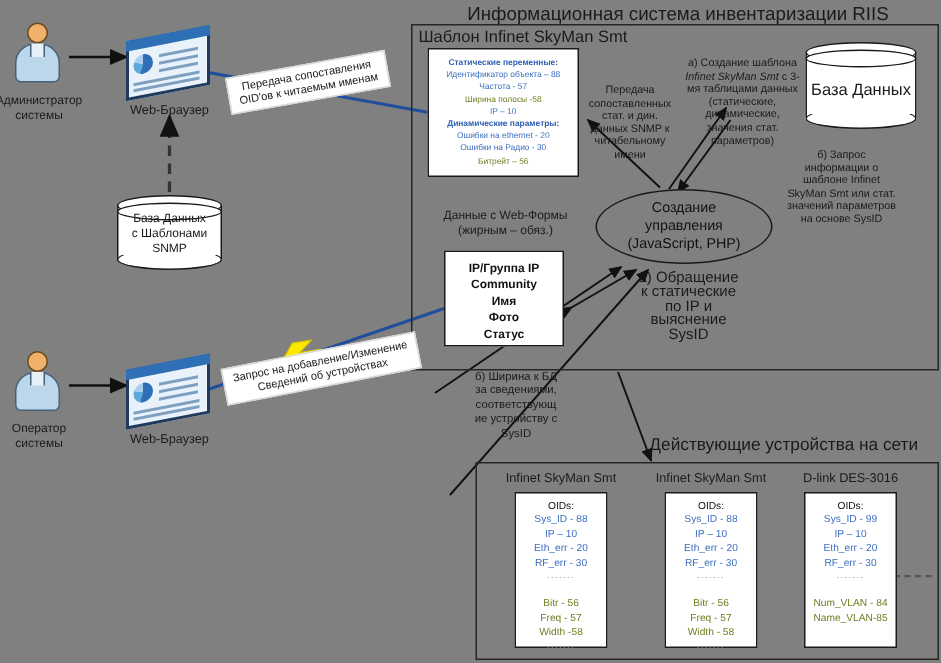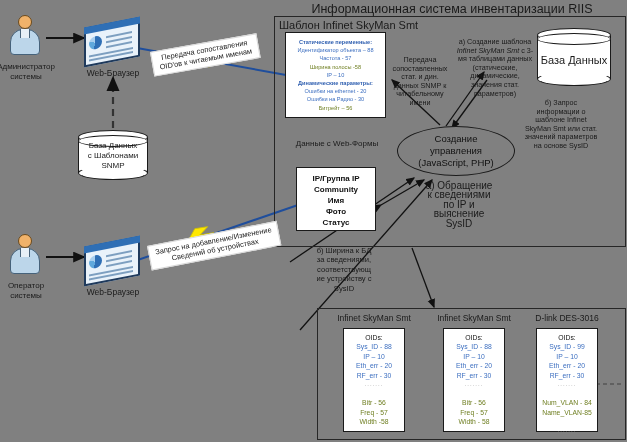--- a/index.html
+++ b/index.html
@@ -356,53 +356,55 @@
     <div>б) Запрос</div>
       <div>информации о</div>
       <div>шаблоне Infinet</div>
     <div>SkyMan Smt или стат.</div>
       <div>значений параметров</div>
       <div>на основе SysID</div>
   </div>
 
   <div class="abs form-caption">
     <div>Данные с Web-Формы</div>
+    <div>(жирным – обяз.)</div>
   </div>
   <div class="abs form-box">
     <div class="form-line b">IP/Группа IP</div>
     <div class="form-line b">Community</div>
     <div class="form-line">Имя</div>
     <div class="form-line">Фото</div>
     <div class="form-line">Статус</div>
   </div>
 
   <div class="abs ellipse">
     <div class="inner">
       <div>Создание</div>
       <div>управления</div>
       <div>(JavaScript, PHP)</div>
     </div>
   </div>
 
   <div class="abs note" style="left:421px; top:181px; width:76px; font-size:10px; line-height:9.4px;">
     <div>а) Обращение</div>
-      <div>к сведениями</div>
+      <div>к статические</div>
       <div>по IP и</div>
     <div>выяснение</div>
       <div>SysID</div>
   </div>
 
   <div class="abs note" style="left:300px; top:246px; width:88px; font-size:7.6px; line-height:9.4px;">
     <div>б) Ширина к БД</div>
       <div>за сведениями,</div>
       <div>соответствующ</div>
     <div>ие устройству с</div>
       <div>SysID</div>
   </div>
 
+  <div class="abs devices-title">Действующие устройства на сети</div>
   <div class="abs frame-bottom"></div>
 
   <div class="abs dev-title" style="left:326px; top:313px;">Infinet SkyMan Smt</div>
   <div class="abs dev-box" style="left:343px; top:328px;">
     <div class="dev-line dev-hdr">OIDs:</div>
     <div class="dev-line dev-blue">Sys_ID - 88</div>
     <div class="dev-line dev-blue">IP – 10</div>
     <div class="dev-line dev-blue">Eth_err - 20</div>
     <div class="dev-line dev-blue">RF_err - 30</div>
     <div class="dev-line dev-dots">.......</div>

